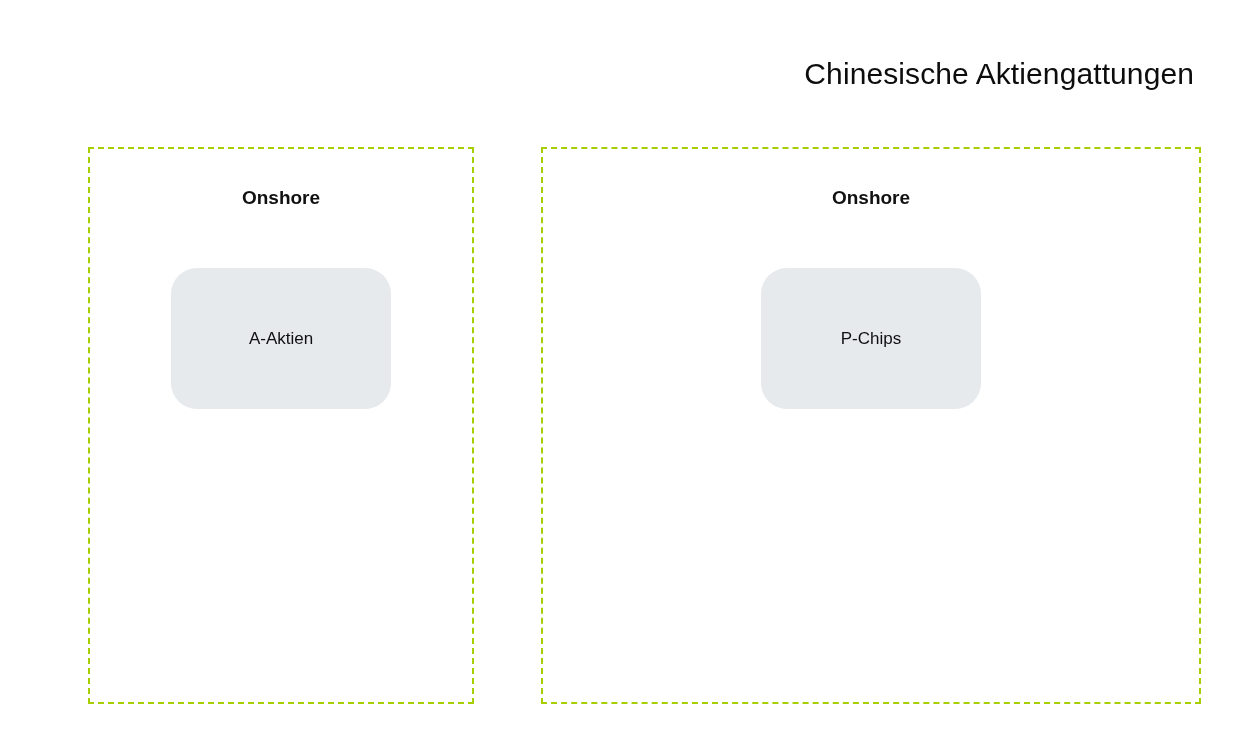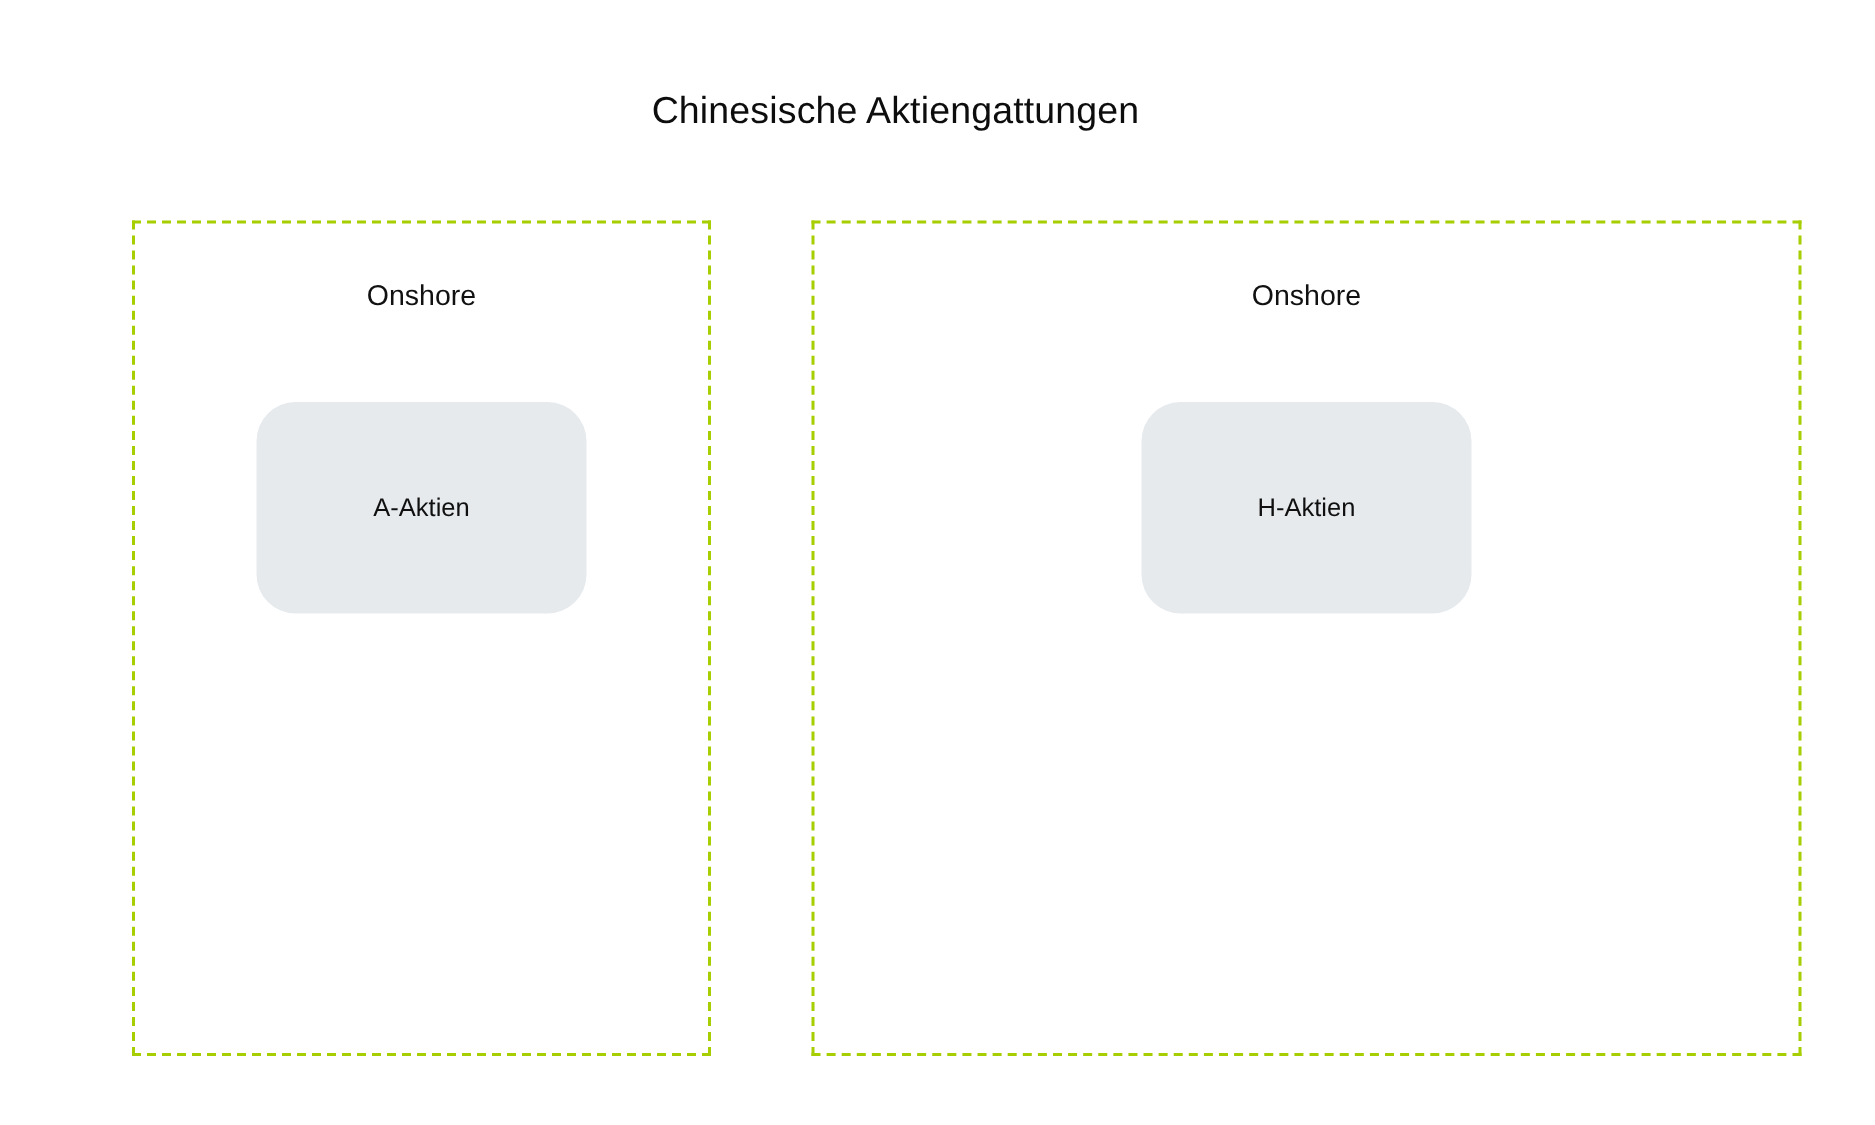--- a/index.html
+++ b/index.html
@@ -22,22 +22,22 @@
     width: 1250px;
     height: 750px;
     box-sizing: border-box;
   }
 
   .diagram-title {
     position: absolute;
     left: 0;
     top: 57px;
     width: 1194px;
-    text-align: center;
-    font-size: 25px;
+    text-align: right;
+    font-size: 30px;
     font-weight: 400;
     letter-spacing: 0.1px;
     color: #0d0d0d;
     line-height: 34px;
   }
 
   
   .group {
     position: absolute;
     box-sizing: border-box;
@@ -59,21 +59,21 @@
     height: 557px;
   }
 
   .group-label {
     position: absolute;
     left: 0;
     top: 37px;
     width: 100%;
     text-align: center;
     font-size: 19px;
-    font-weight: 400;
+    font-weight: 700;
     color: #111111;
     line-height: 24px;
   }
 
   
   .node-grid {
     position: absolute;
     left: 0;
     top: 119px;
     width: 100%;
@@ -122,18 +122,18 @@
       <div class="node">
         <span class="node-label">A-Aktien</span>
       </div>
     </div>
   </div>
 
   <div class="group group-offshore">
     <div class="group-label">Onshore</div>
     <div class="node-grid">
       <div class="node">
-        <span class="node-label">H-Aktien</span>
+        <span class="node-label">P-Chips</span>
       </div>
     </div>
   </div>
 
 </div>
 
 </body></html>

